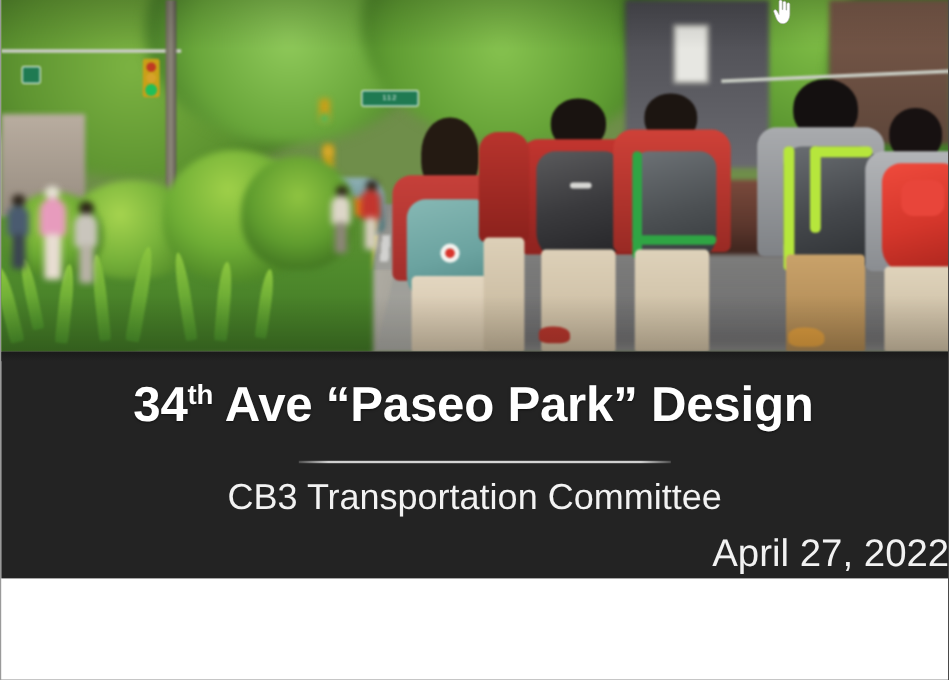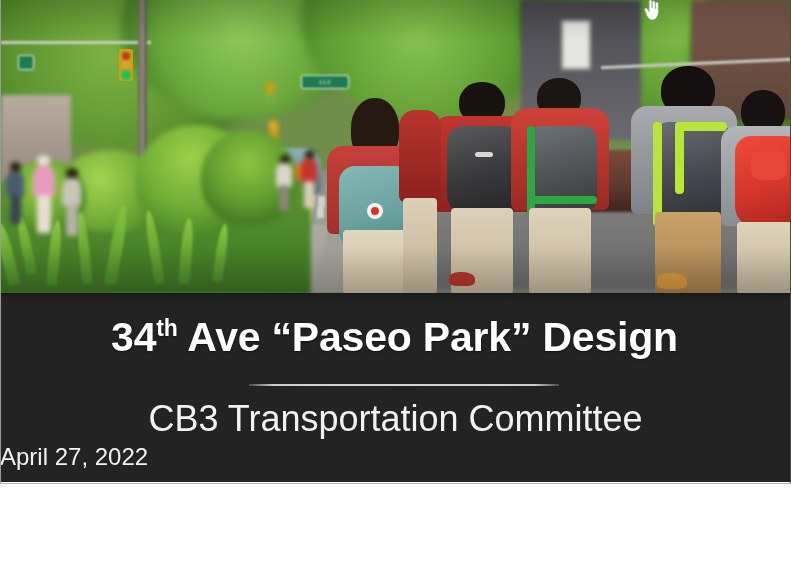--- a/index.html
+++ b/index.html
@@ -7,21 +7,21 @@
     padding: 0;
     background: #ffffff;
   }
   body {
     font-family: "Liberation Sans", sans-serif;
   }
 
   #slide {
     position: relative;
     width: 791px;
-    height: 484px;
+    height: 567px;
     overflow: hidden;
     background: #ffffff;
     box-sizing: border-box;
     border-left: 1px solid #9a9a9a;
     border-right: 1px solid #4a4a4a;
     border-bottom: 1px solid #b9b9b9;
   }
 
   
   #photo {
@@ -216,32 +216,32 @@
     width: 310px; height: 2px;
     background: linear-gradient(90deg, rgba(200,200,200,0.25), #cfcfcf 8%, #d6d6d6 50%, #cfcfcf 92%, rgba(200,200,200,0.25));
   }
 
   #subtitle {
     position: absolute;
     left: 0; top: 105px;
     width: 791px;
     text-align: center;
     color: #f2f2f2;
-    font-size: 36px;
+    font-size: 30px;
     font-weight: normal;
     letter-spacing: 0px;
     white-space: nowrap;
   }
   #date {
     position: absolute;
     left: 0; top: 150px;
     width: 791px;
-    text-align: left;
+    text-align: right;
     color: #f2f2f2;
-    font-size: 24px;
+    font-size: 32px;
     font-weight: normal;
     white-space: nowrap;
   }
   #subtitle-inner, #date-inner { display:inline-block; transform: translateX(-1px); }
 
   
   #footer {
     position: absolute;
     left: 0; top: 482px;
     width: 791px;

